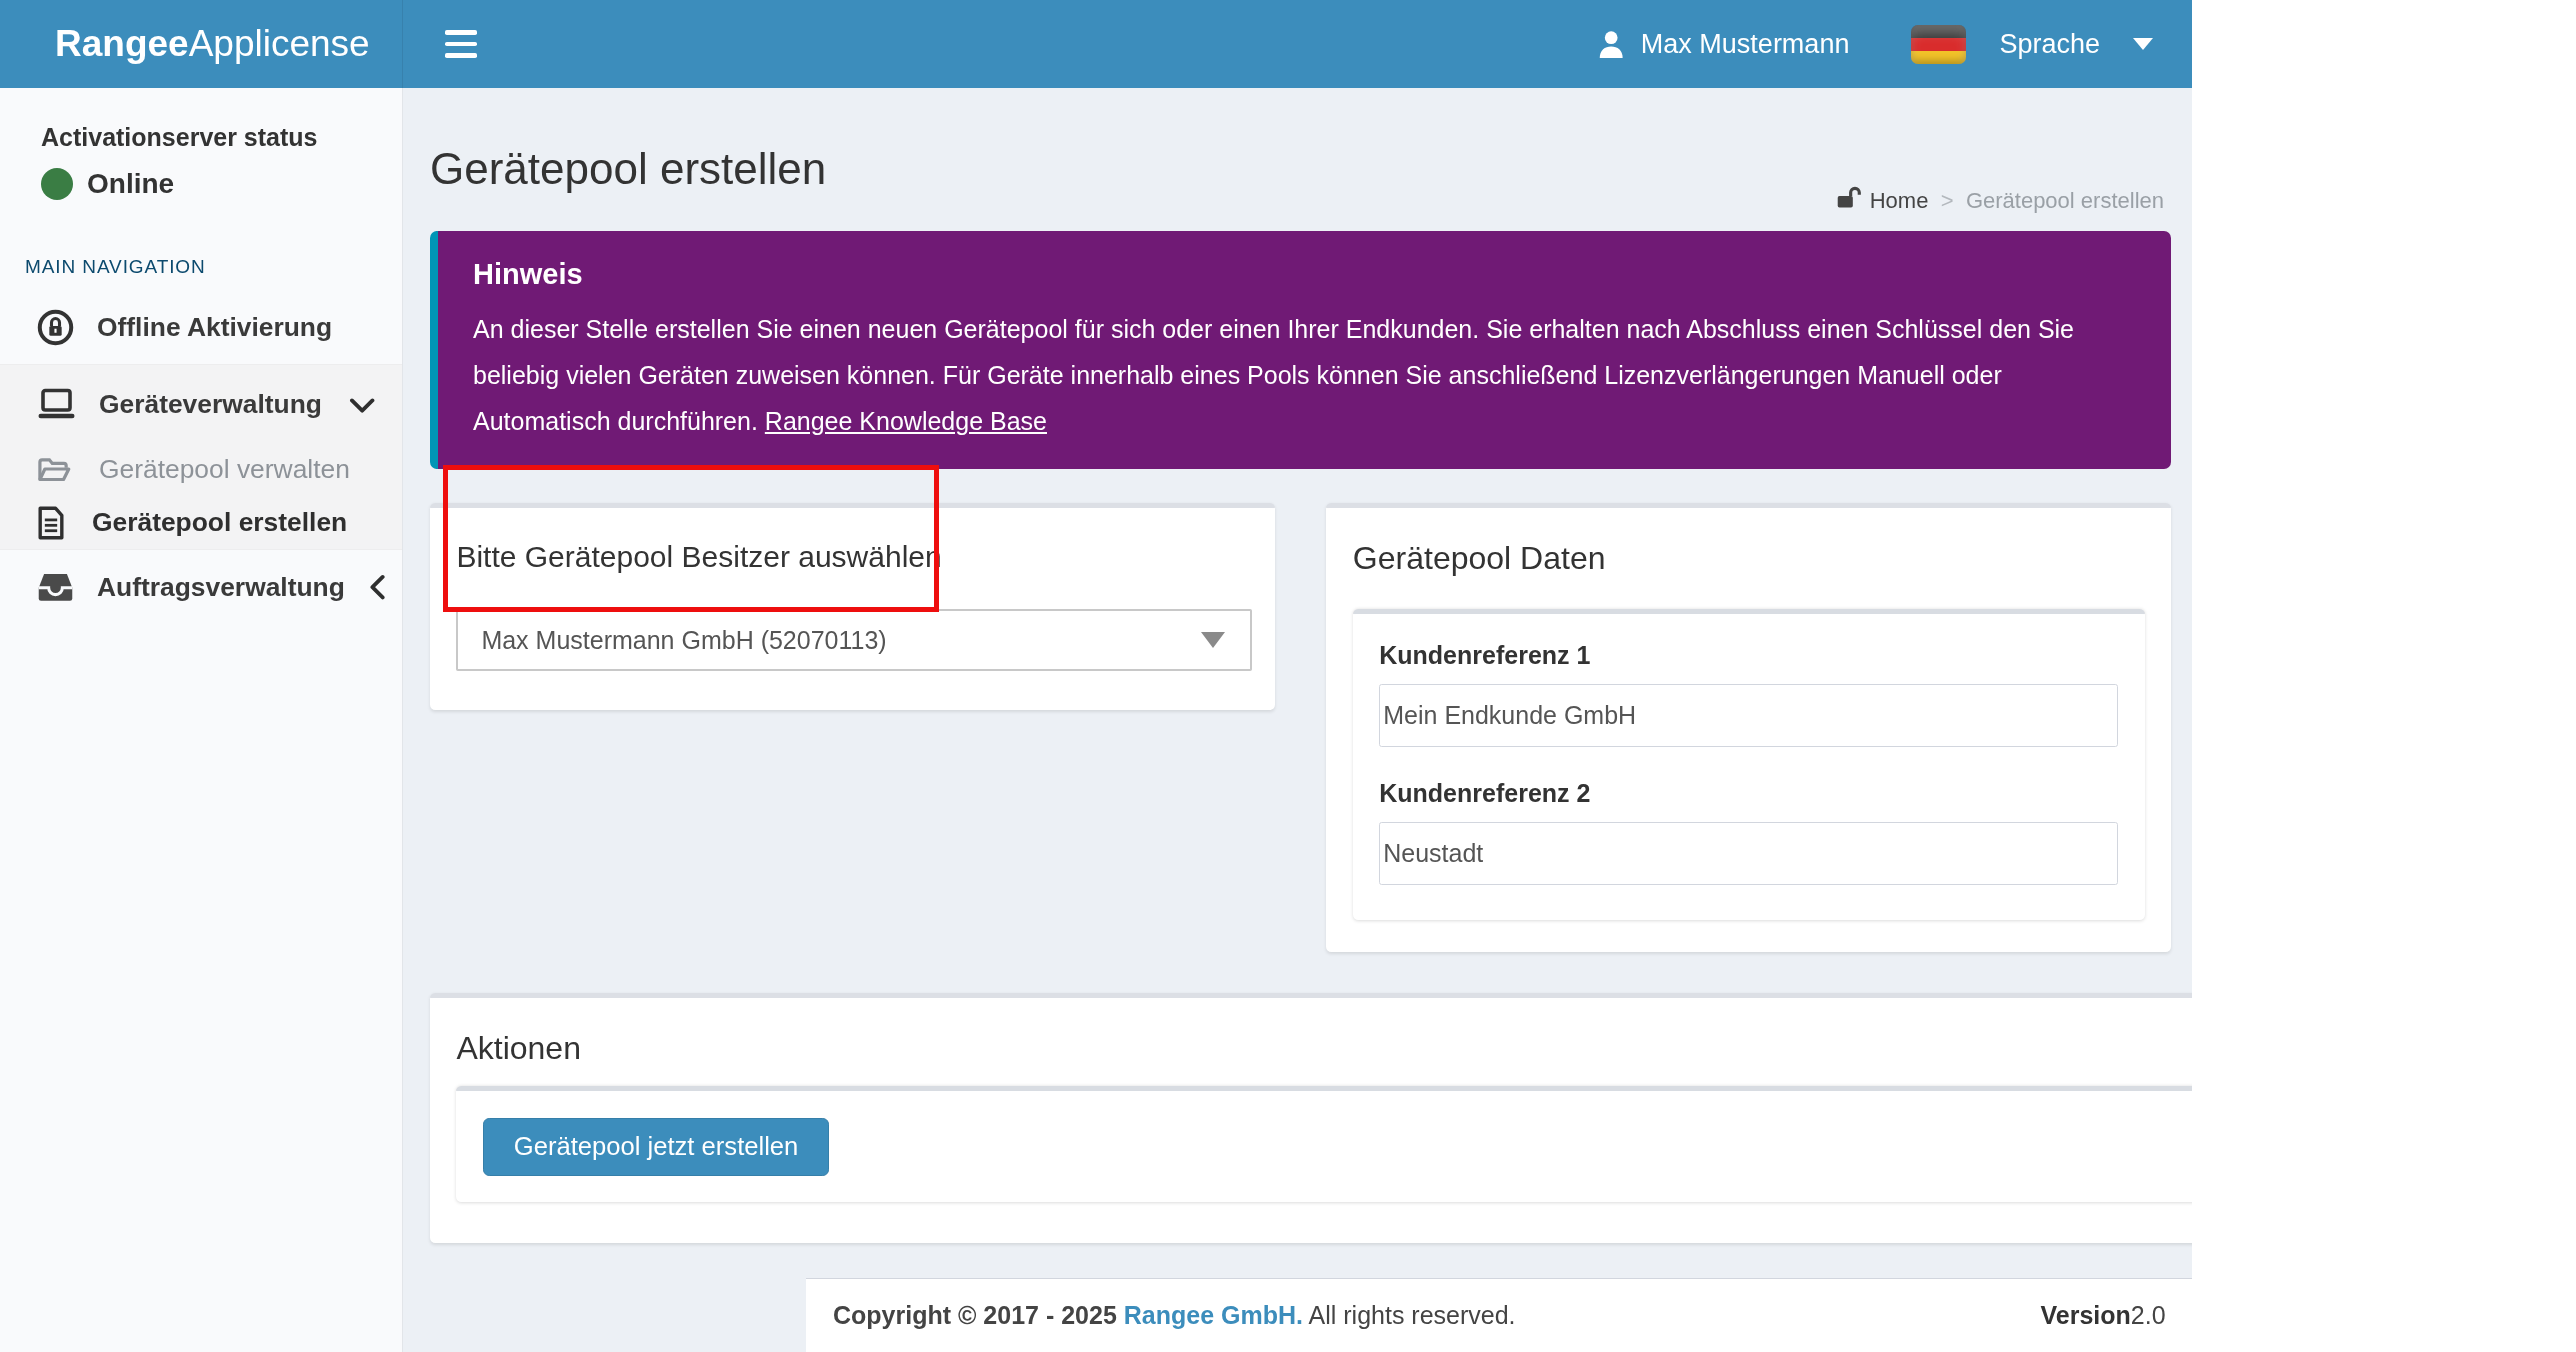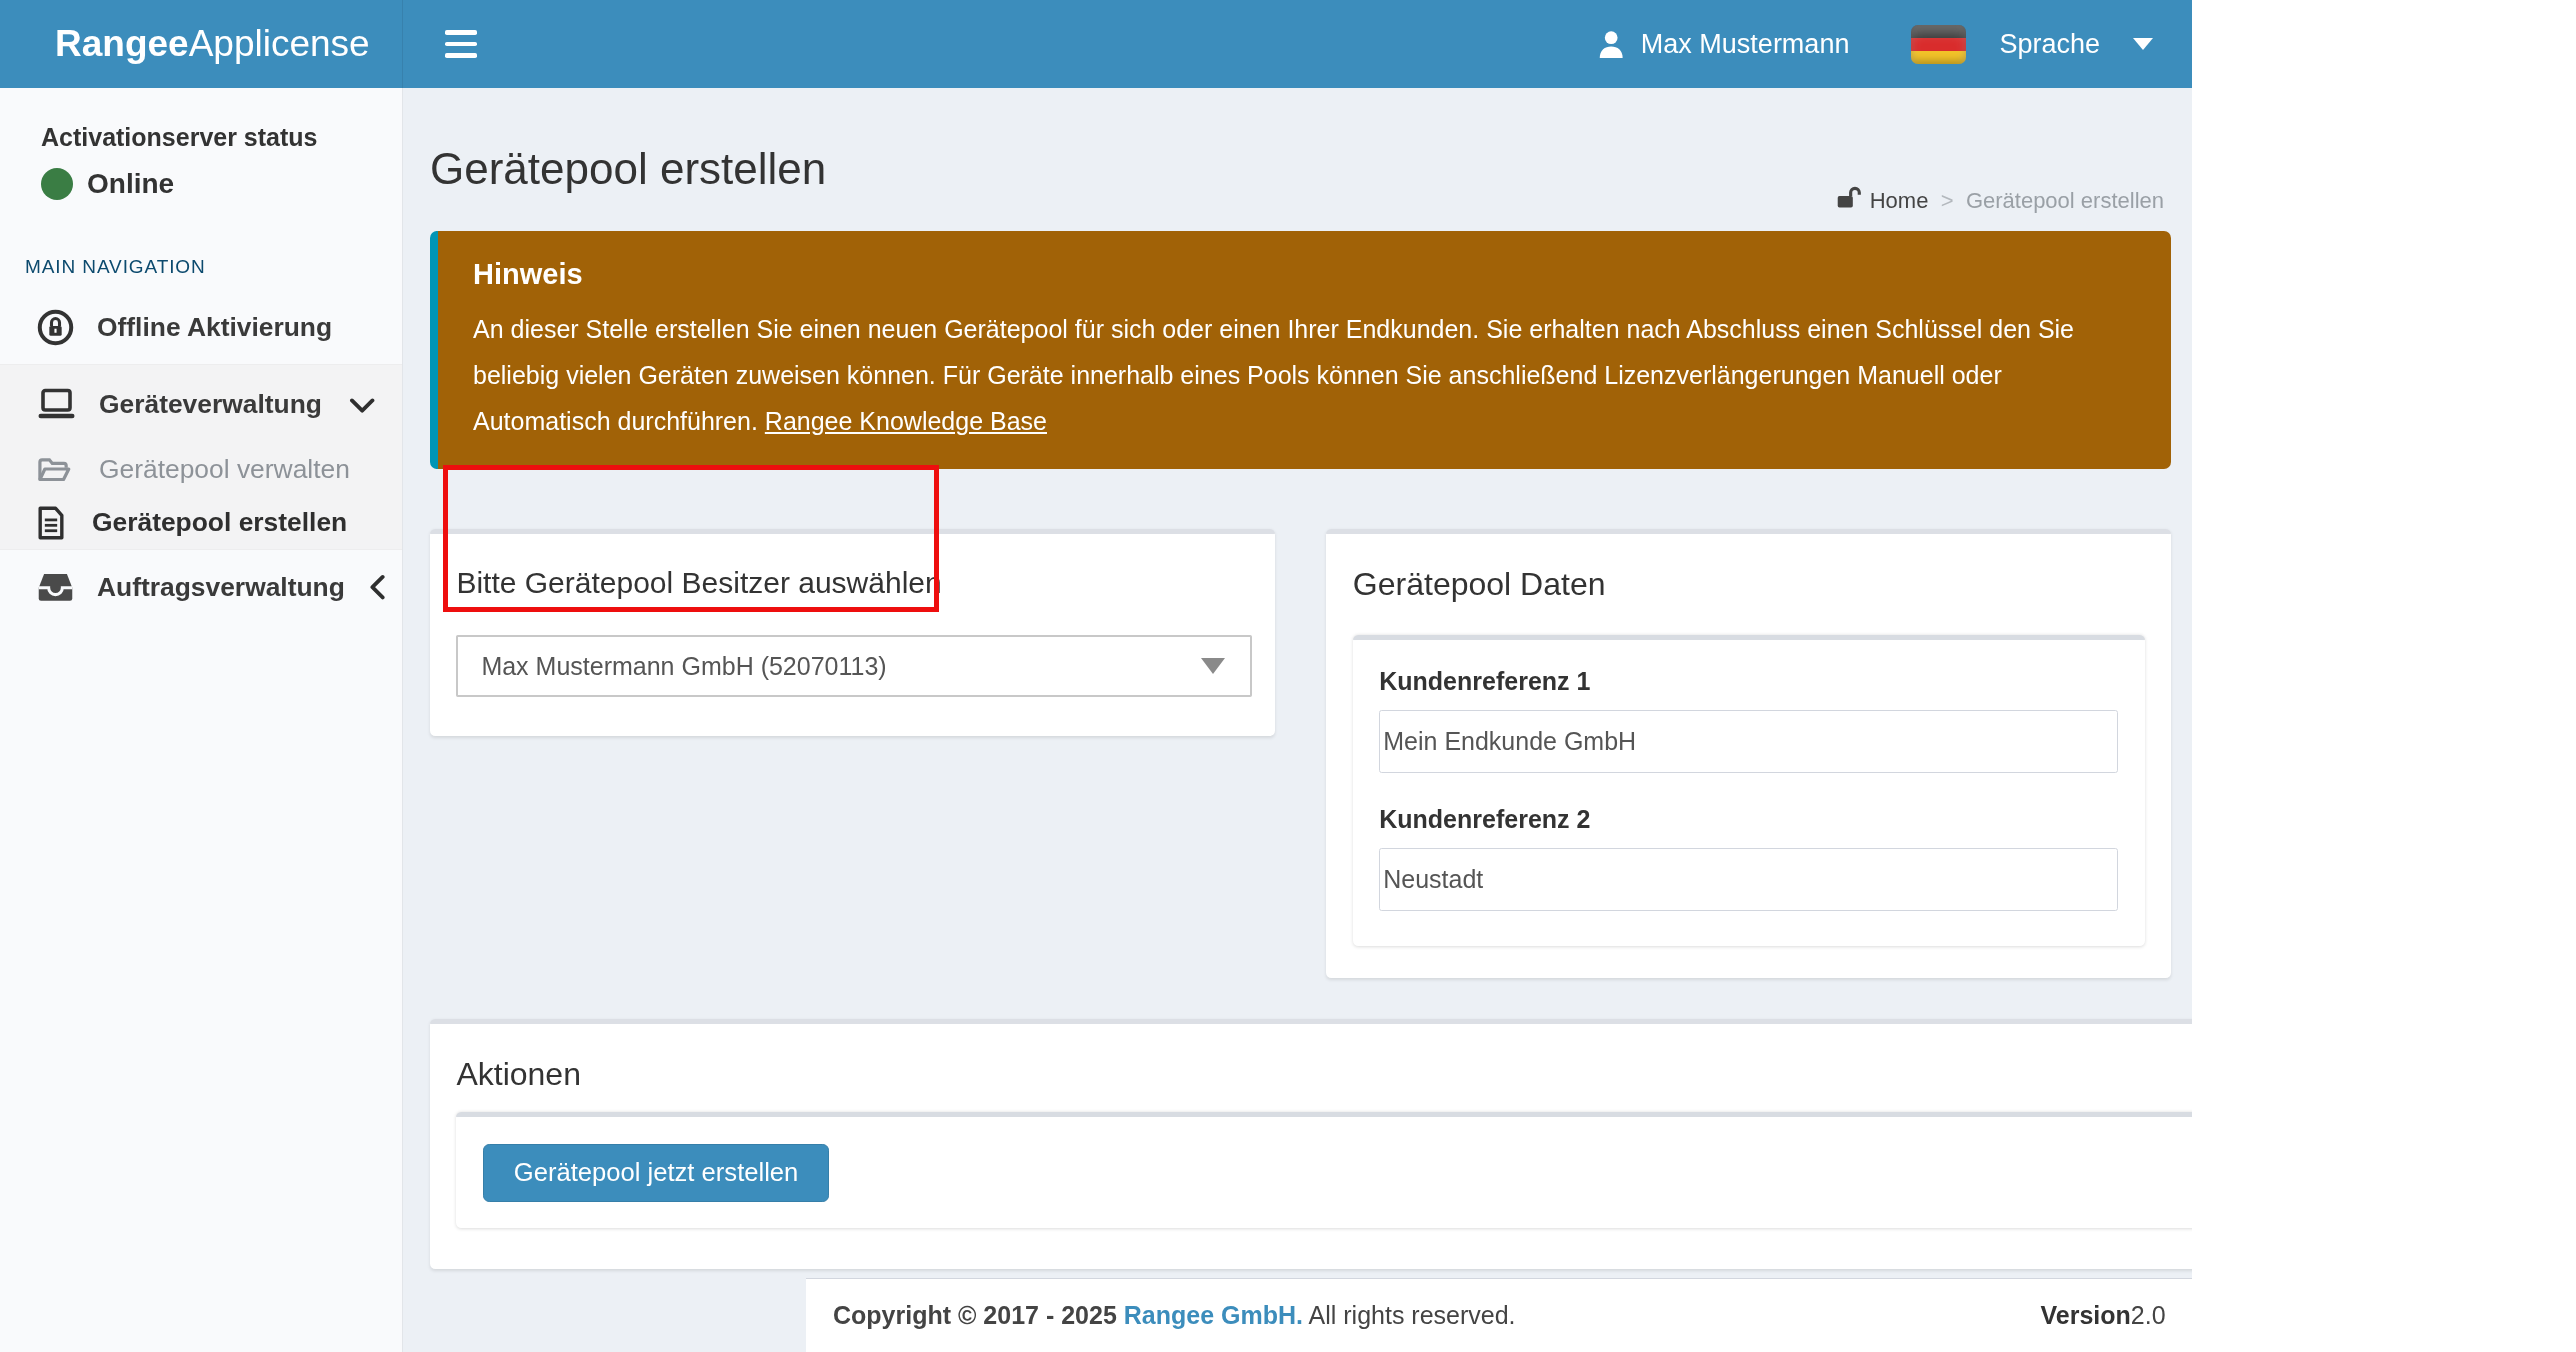--- a/index.html
+++ b/index.html
@@ -41,28 +41,28 @@
   .content { position:absolute; top:88px; left:403px; right:0; bottom:0; background:#ecf0f5; }
   .content-inner { padding:0 21px 0 27px; }
   .content-header { position:relative; }
   .page-title { margin-top:56px; font-size:44px; font-weight:300; color:#333; }
   .breadcrumb { position:absolute; top:42px; right:7px; display:flex; align-items:center; gap:12.3px; font-size:22px; }
   .breadcrumb .home { color:#444; display:flex; align-items:center; gap:8.8px; cursor:pointer; }
   .breadcrumb .sep { color:#b3b8bd; }
   .breadcrumb .current { color:#9aa0a6; }
 
   
-  .callout { margin-top:37px; background:#a16207; border-left:8.8px solid #0095b6; border-radius:7px; color:#fff; padding:26.4px 35px 25px 35px; }
+  .callout { margin-top:37px; background:#701a75; border-left:8.8px solid #0095b6; border-radius:7px; color:#fff; padding:26.4px 35px 25px 35px; }
   .callout h4 { font-size:29px; font-weight:700; line-height:35px; }
   .callout p { margin-top:14px; font-size:25px; line-height:46px; }
   .callout a { color:#fff; text-decoration:underline; cursor:pointer; }
 
   
   .box-row { display:flex; align-items:flex-start; gap:51px; margin-top:34px; }
-  .box { background:#fff; border-radius:5.3px; border-top:5.3px solid #dcdfe5; box-shadow:0 1.8px 3.5px rgba(0,0,0,0.10);margin-top:26px; }
+  .box { background:#fff; border-radius:5.3px; border-top:5.3px solid #dcdfe5; box-shadow:0 1.8px 3.5px rgba(0,0,0,0.10); }
   .box-owner { width:1039px; padding:32px 23px 39px 26.4px; position:relative; }
   .box-owner h3 { font-size:30px; font-weight:400; color:#333; }
   .select-box { margin-top:35px; height:62px; border:2.6px solid #c8c8c8; border-radius:1.8px; background:#fff; display:flex; align-items:center; padding:0 53px 0 23px; position:relative; cursor:pointer; }
   .select-box .sel-text { font-size:25px; color:#555; }
   .select-caret { position:absolute; right:25px; width:0; height:0; border-left:12.3px solid transparent; border-right:12.3px solid transparent; border-top:16px solid #8a8a8a; }
 
   .box-pool { width:1037px; padding:32px 26.4px 32px 26.4px; }
   .box-pool h3, .box-actions h3 { font-size:32px; font-weight:400; color:#333; }
   .inner-panel { margin-top:32px; background:#fff; border-radius:5.3px; border-top:5.3px solid #d8dce2; box-shadow:0 0.9px 3.5px rgba(0,0,0,0.14); padding:26.4px 26.4px 35px 26.4px; }
   .field + .field { margin-top:32px; }

